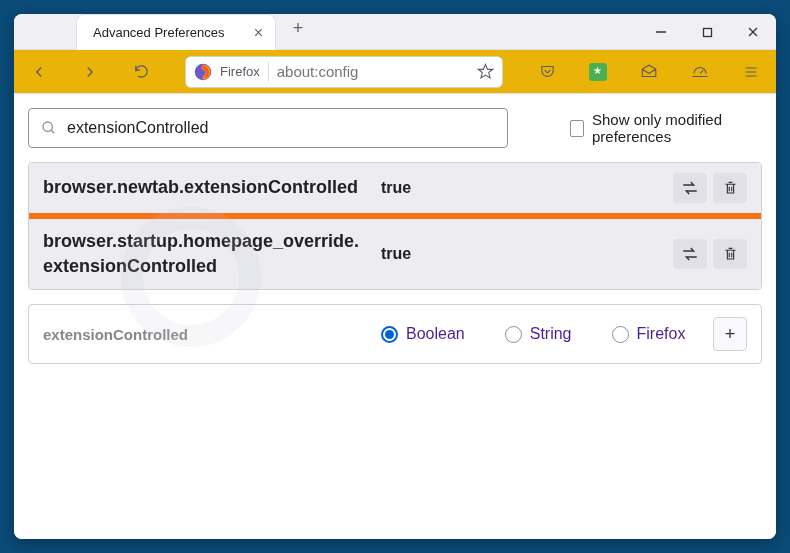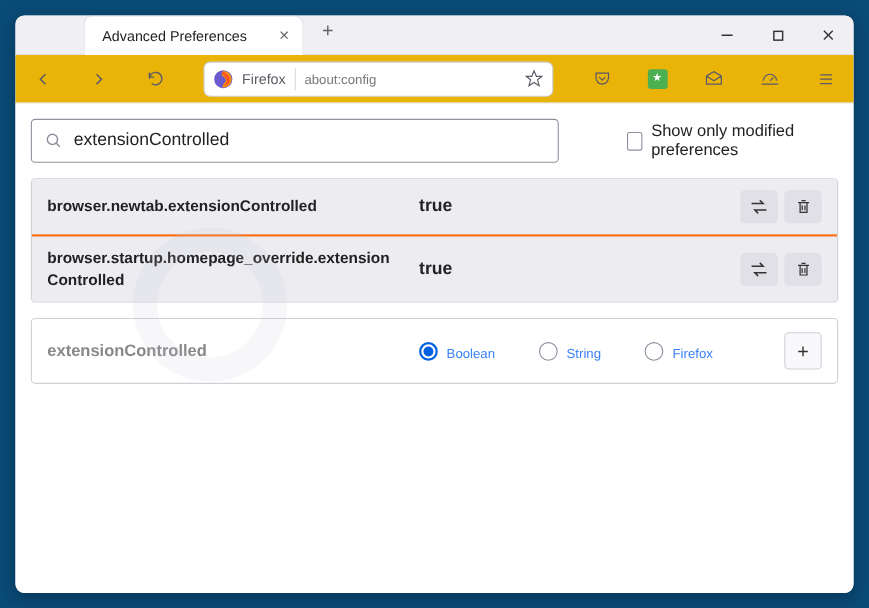--- a/index.html
+++ b/index.html
@@ -11,42 +11,42 @@
 .newtab-btn { width: 28px; height: 28px; display: flex; align-items: center; justify-content: center; margin-left: 8px; margin-bottom: 4px; color: #666; font-size: 18px; cursor: pointer; border-radius: 4px; }
 .winctrls { margin-left: auto; display: flex; height: 36px; }
 .winctrl { width: 46px; display: flex; align-items: center; justify-content: center; color: #333; cursor: pointer; }
 .toolbar { height: 44px; display: flex; align-items: center; padding: 0 10px; gap: 21px; background: #eab308; border-bottom: 1px solid #e0e0e6; }
 .nav-btn { width: 30px; height: 30px; display: flex; align-items: center; justify-content: center; color: #5b5b66; border-radius: 4px; cursor: pointer; }
 .urlbar { flex: 1; height: 32px; background: #fff; border: 1px solid #cfcfd8; border-radius: 6px; display: flex; align-items: center; padding: 0 8px; gap: 8px; margin: 0 8px; }
 .fflogo { width: 18px; height: 18px; position: relative; }
 .fflogo svg { width: 18px; height: 18px; }
 .urlbar .label { color: #5b5b66; font-size: 13px; }
 .urlbar .sep { width: 1px; height: 20px; background: #ddd; }
-.urlbar .urltext { color: #777; font-size: 12px; flex: 1; }
+.urlbar .urltext { color: #777; font-size: 15px; flex: 1; }
 .urlbar .star { color: #5b5b66; }
 .tb-icon { width: 30px; height: 30px; display: flex; align-items: center; justify-content: center; color: #5b5b66; cursor: pointer; }
 .green-ext { width: 18px; height: 18px; background: #4caf50; border-radius: 3px; position: relative; }
 .green-ext:after { content: "★"; position: absolute; color: #fff; font-size: 10px; top: 2px; left: 4px; }
 .content { flex: 1; background: #fff; padding: 14px; overflow: auto; }
 .search-row { display: flex; gap: 14px; align-items: center; margin-bottom: 14px; }
 .search-box { flex: 0 0 480px; height: 40px; border: 1px solid #8f8f9d; border-radius: 4px; display: flex; align-items: center; padding: 0 12px; gap: 10px; }
 .search-box input { border: none; outline: none; font-size: 16px; flex: 1; color: #222; }
 .checkbox-wrap { display: flex; align-items: center; gap: 8px; font-size: 15px; color: #222; cursor: pointer; margin-left: 48px; }
 .checkbox { width: 17px; height: 17px; border: 1.5px solid #8f8f9d; border-radius: 2px; }
 .prefs-box { border: 1px solid #cfcfd8; border-radius: 4px; overflow: hidden; margin-bottom: 14px; }
 .pref-row { display: flex; align-items: center; padding: 10px 14px; background: #ececf1; min-height: 48px; }
-.pref-row + .pref-row { border-top: 2px solid #f97316; }
-.pref-name { font-size: 14px; font-weight: 600; color: #222; width: 320px; word-break: break-all; line-height: 1.4; }
+.pref-row + .pref-row { border-top: 6px solid #f97316; }
+.pref-name { font-size: 18px; font-weight: 600; color: #222; width: 320px; word-break: break-all; line-height: 1.4; }
 .pref-value { font-size: 16px; font-weight: 600; color: #222; flex: 1; padding-left: 18px; }
 .pref-actions { display: flex; gap: 6px; }
 .action-btn { width: 34px; height: 30px; display: flex; align-items: center; justify-content: center; background: #e0e0e6; border-radius: 4px; cursor: pointer; }
 .newpref-box { border: 1px solid #cfcfd8; border-radius: 4px; display: flex; align-items: center; padding: 12px 14px; }
 .newpref-name { font-size: 15px; font-weight: 600; color: #888; width: 320px; }
 .radios { flex: 1; display: flex; gap: 40px; margin-left: 18px; }
-.radio-wrap { display: flex; align-items: flex-end; gap: 8px; cursor: pointer; font-size: 12px; color: #3b82f6; }
+.radio-wrap { display: flex; align-items: flex-end; gap: 8px; cursor: pointer; font-size: 16px; color: #4c1d95; }
 .radio { width: 17px; height: 17px; border: 1.5px solid #8f8f9d; border-radius: 50%; display: flex; align-items: center; justify-content: center; }
 .radio.selected { border-color: #0060df; border-width: 2px; }
 .radio.selected:after { content: ""; width: 9px; height: 9px; background: #0060df; border-radius: 50%; }
 .add-btn { width: 34px; height: 34px; border: 1px solid #cfcfd8; border-radius: 4px; display: flex; align-items: center; justify-content: center; font-size: 18px; color: #333; cursor: pointer; background: #f9f9fb; }
 .watermark { position: absolute; top: 50%; left: 50%; transform: translate(-50%, -50%); font-size: 100px; font-weight: 700; color: rgba(200,200,210,0.18); font-style: italic; pointer-events: none; letter-spacing: -4px; white-space: nowrap; }
 .watermark-circle { position: absolute; top: 50%; left: 14%; transform: translateY(-50%); width: 140px; height: 140px; border: 22px solid rgba(200,200,210,0.14); border-radius: 50%; pointer-events: none; }
 svg { display: block; }
 </style>
 </head>
 <body>

